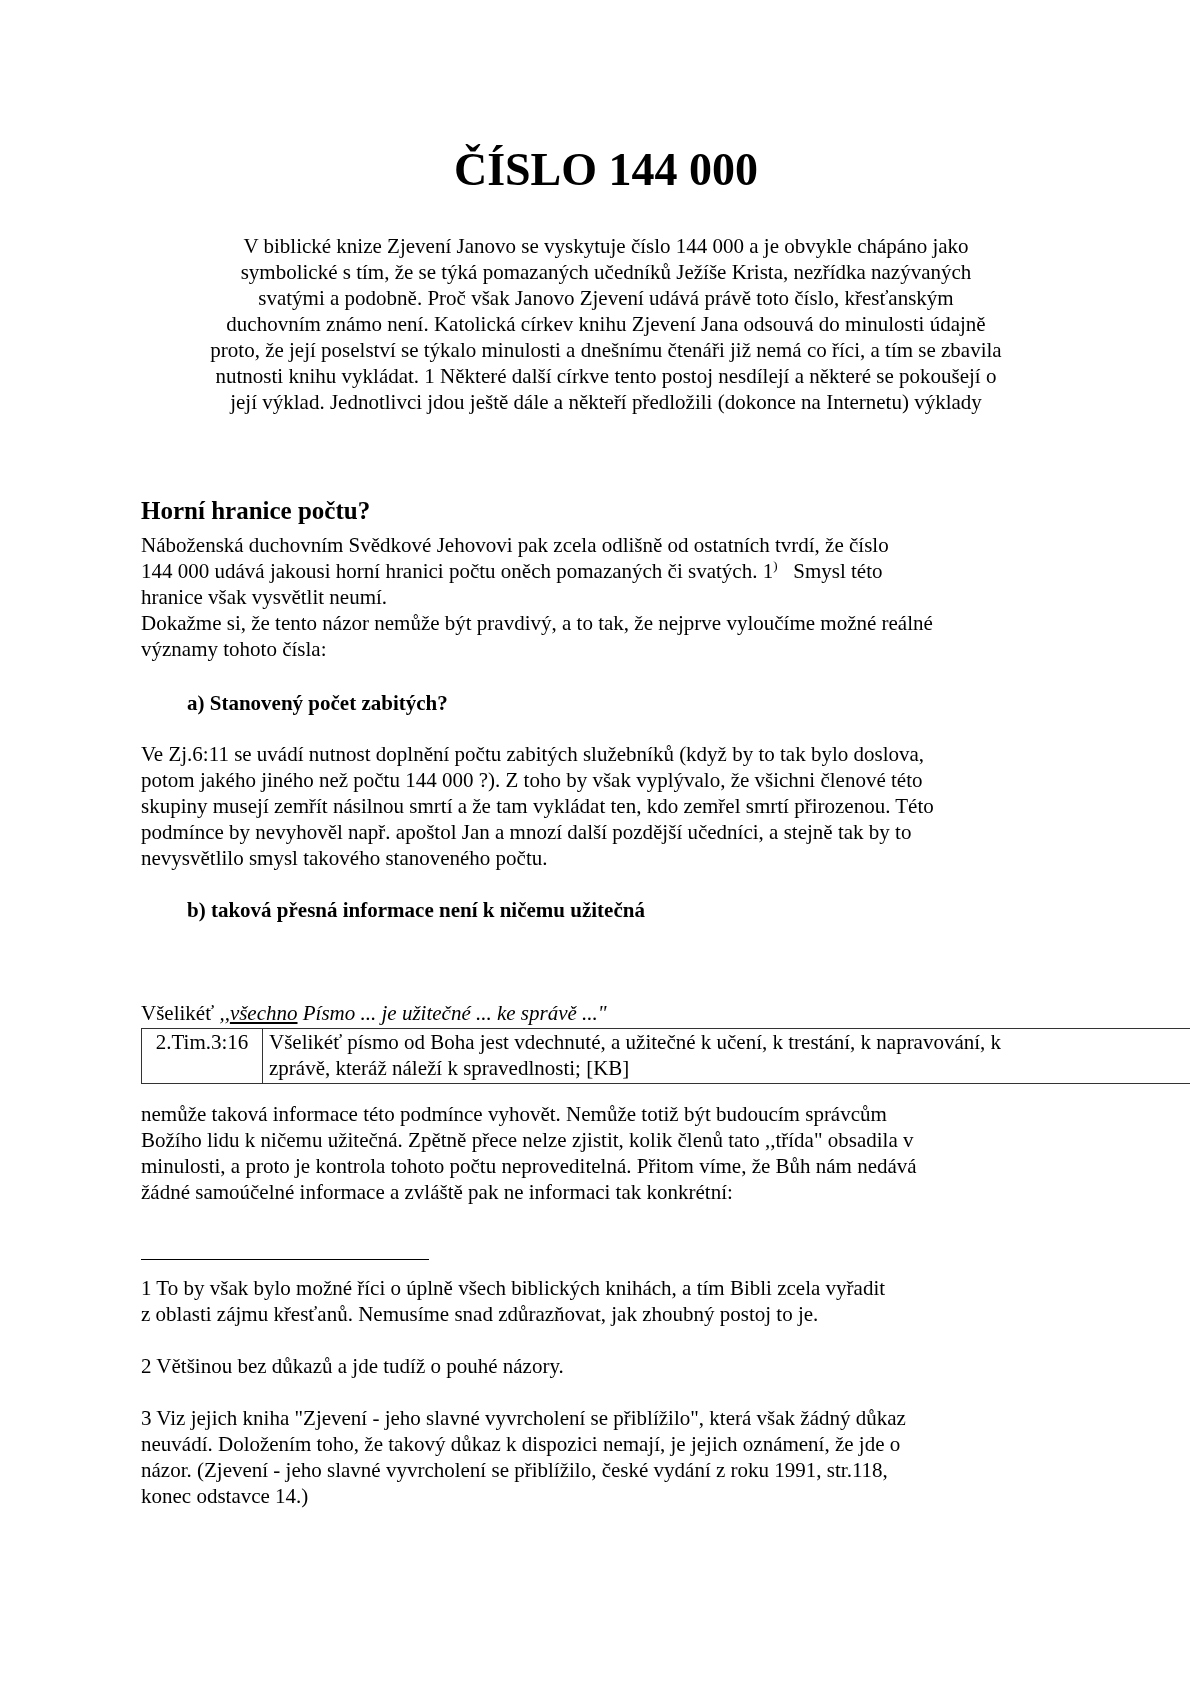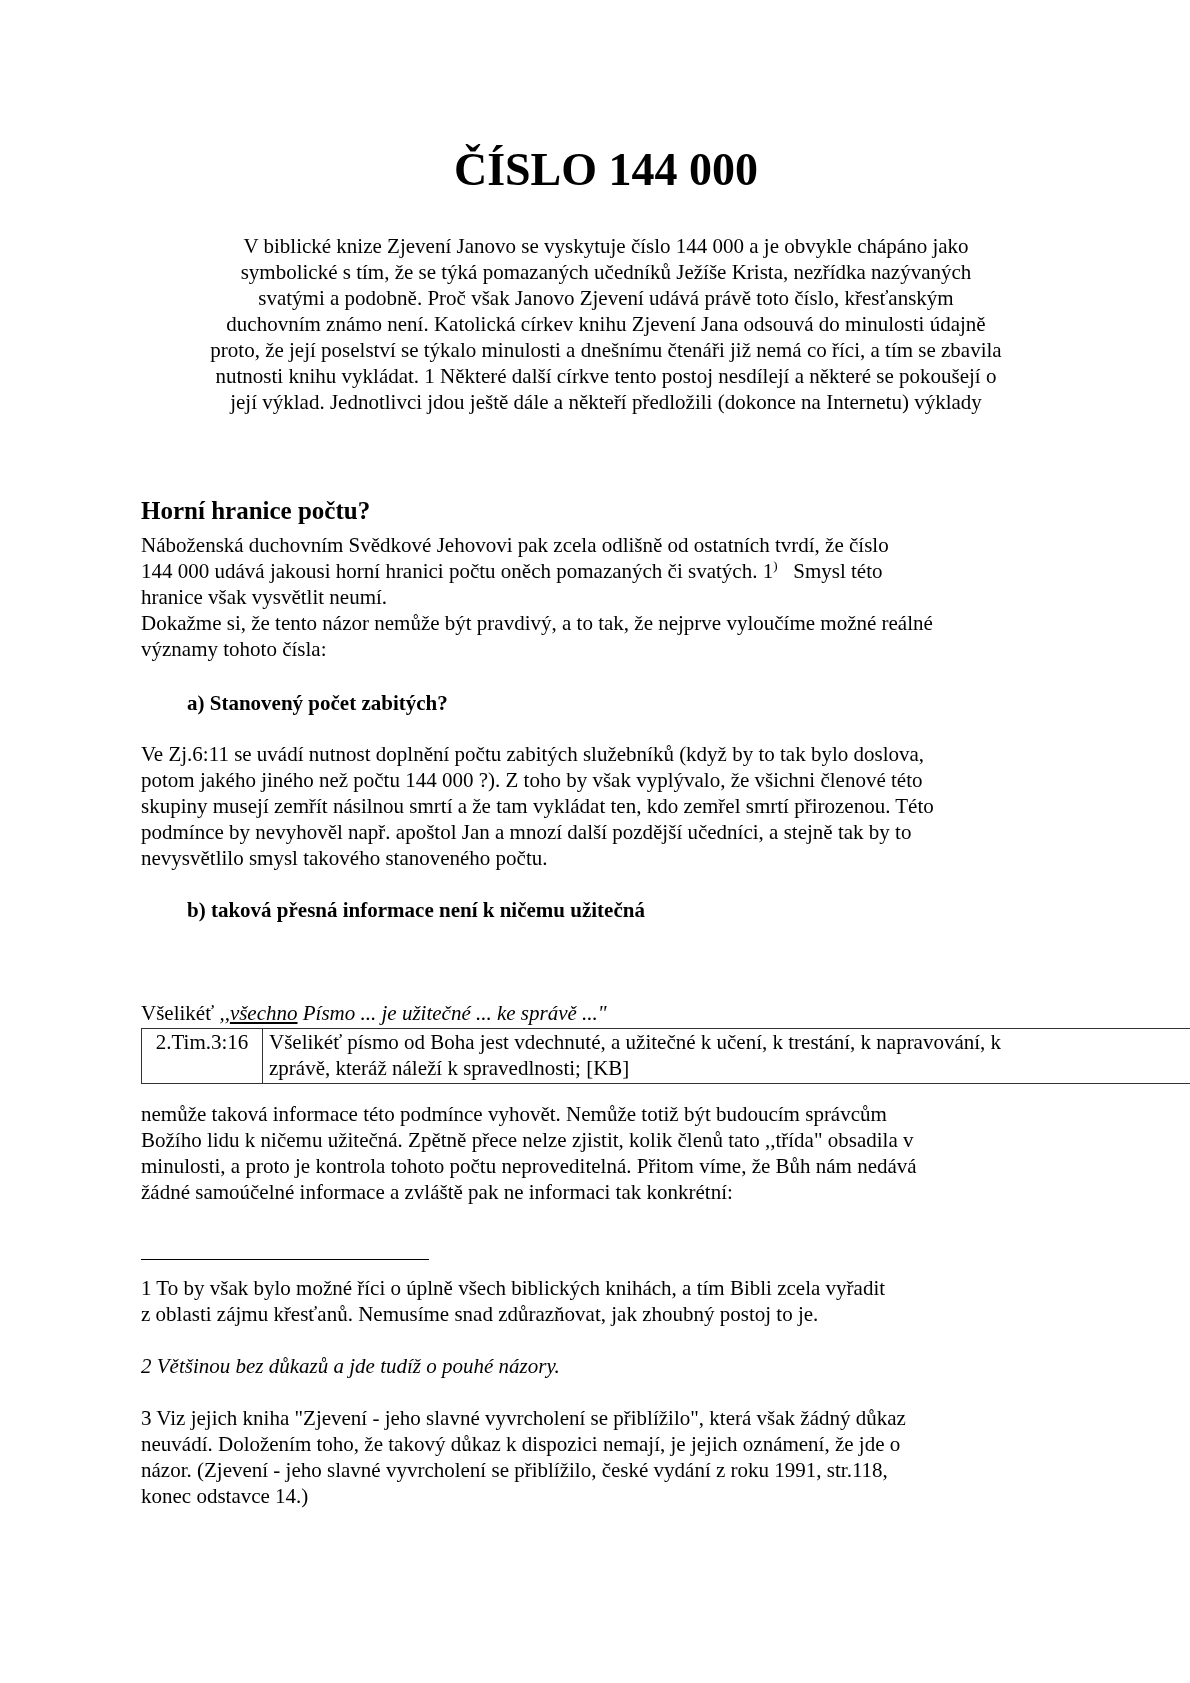--- a/index.html
+++ b/index.html
@@ -163,21 +163,21 @@
     <span class="line">žádné samoúčelné informace a zvláště pak ne informaci tak konkrétní:</span>
   </div>
 
   <div class="rule"></div>
 
   <div class="para" style="top:1275px;">
     <span class="line">1 To by však bylo možné říci o úplně všech biblických knihách, a tím Bibli zcela vyřadit</span>
     <span class="line">z oblasti zájmu křesťanů. Nemusíme snad zdůrazňovat, jak zhoubný postoj to je.</span>
   </div>
 
-  <div class="para" style="top:1353px;font-style:italic;">
+  <div class="para" style="top:1353px;">
     <span class="line">2 Většinou bez důkazů a jde tudíž o pouhé názory.</span>
   </div>
 
   <div class="para" style="top:1405px;">
     <span class="line">3 Viz jejich kniha "Zjevení - jeho slavné vyvrcholení se přiblížilo", která však žádný důkaz</span>
     <span class="line">neuvádí. Doložením toho, že takový důkaz k dispozici nemají, je jejich oznámení, že jde o</span>
     <span class="line">názor. (Zjevení - jeho slavné vyvrcholení se přiblížilo, české vydání z roku 1991, str.118,</span>
     <span class="line">konec odstavce 14.)</span>
   </div>
 

